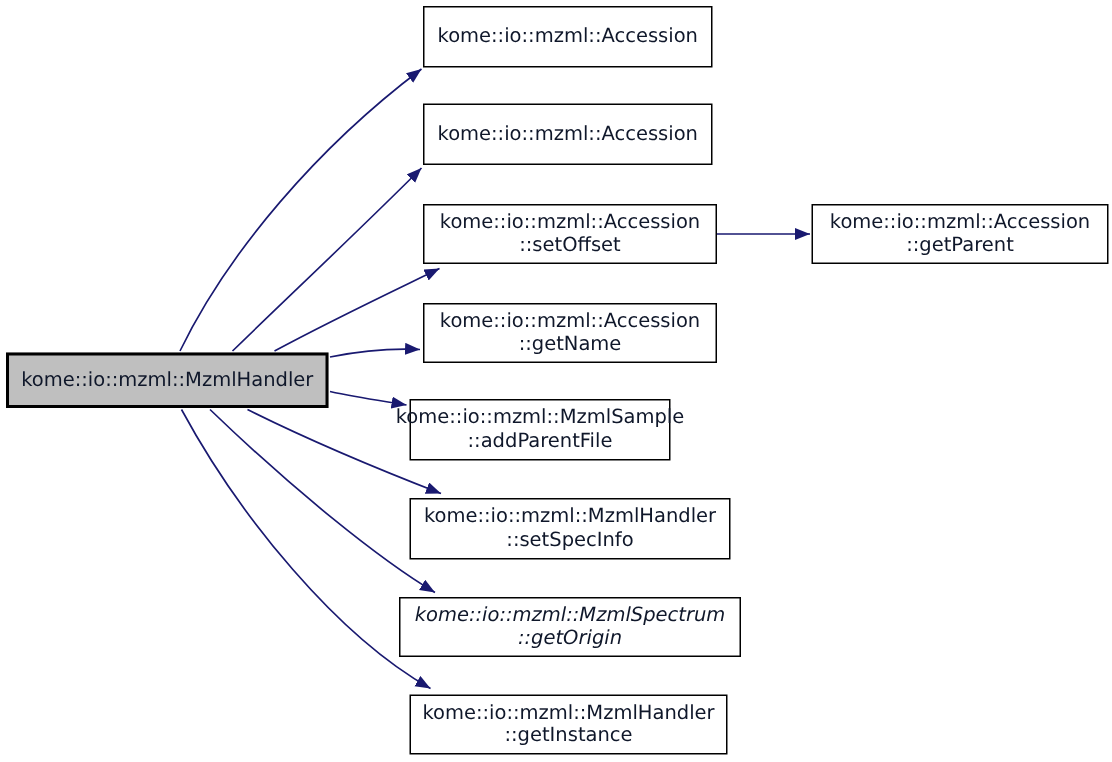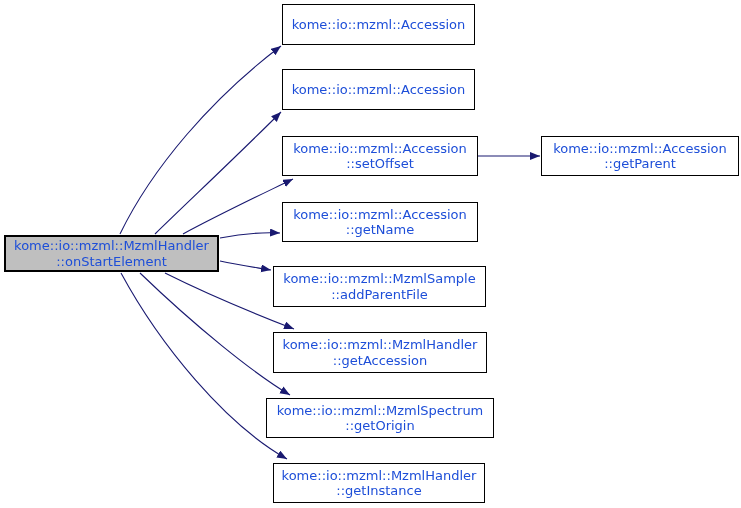--- a/index.html
+++ b/index.html
@@ -16,21 +16,21 @@
     box-sizing:border-box;
     background:#ffffff;
     border:1px solid #000000;
     display:flex;
     flex-direction:column;
     align-items:center;
     justify-content:center;
     text-align:center;
     font-size:13px;
     line-height:15.5px;
-    color:#1d4ed8;
+    color:#0f172a;
     white-space:nowrap;
     cursor:pointer;
   }
   .node.root{
     background:#bfbfbf;
     border-width:2px;
   }
   .edge{
     fill:none;
     stroke:#191970;
@@ -54,52 +54,51 @@
     <path class="edge" d="M 220,238 C 240,234 259,232 280,233" marker-end="url(#arrow)"></path>
     <path class="edge" d="M 220,261 C 238,265 253,267 271,270" marker-end="url(#arrow)"></path>
     <path class="edge" d="M 165,273 C 215,298 263,317 294,329" marker-end="url(#arrow)"></path>
     <path class="edge" d="M 140,273 C 195,326 253,373 290,395" marker-end="url(#arrow)"></path>
     <path class="edge" d="M 121,273 C 160,345 225,424 287,459" marker-end="url(#arrow)"></path>
     <path class="edge" d="M 478,156 L 540,156" marker-end="url(#arrow)"></path>
   </svg>
 
   <div class="node root" style="left:4px;top:235px;width:215px;height:37px;">
     <span>kome::io::mzml::MzmlHandler</span>
-    <span>::onStartElement</span>
   </div>
 
   <div class="node" style="left:282px;top:4px;width:193px;height:41px;">
     <span>kome::io::mzml::Accession</span>
   </div>
 
   <div class="node" style="left:282px;top:69px;width:193px;height:41px;">
     <span>kome::io::mzml::Accession</span>
   </div>
 
   <div class="node" style="left:282px;top:136px;width:196px;height:40px;">
     <span>kome::io::mzml::Accession</span>
     <span>::setOffset</span>
   </div>
 
   <div class="node" style="left:282px;top:202px;width:196px;height:40px;">
     <span>kome::io::mzml::Accession</span>
     <span>::getName</span>
   </div>
 
-  <div class="node" style="left:273px;top:266px;width:213px;height:41px;text-align:right;">
+  <div class="node" style="left:273px;top:266px;width:174px;height:41px;text-align:right;">
     <span>kome::io::mzml::MzmlSample</span>
     <span>::addParentFile</span>
   </div>
 
   <div class="node" style="left:273px;top:332px;width:214px;height:41px;">
     <span>kome::io::mzml::MzmlHandler</span>
-    <span>::getAccession</span>
+    <span>::setSpecInfo</span>
   </div>
 
-  <div class="node" style="left:266px;top:398px;width:228px;height:40px;">
+  <div class="node" style="left:266px;top:398px;width:228px;height:40px;font-style:italic;">
     <span>kome::io::mzml::MzmlSpectrum</span>
     <span>::getOrigin</span>
   </div>
 
   <div class="node" style="left:273px;top:463px;width:212px;height:40px;">
     <span>kome::io::mzml::MzmlHandler</span>
     <span>::getInstance</span>
   </div>
 
   <div class="node" style="left:541px;top:136px;width:198px;height:40px;">

